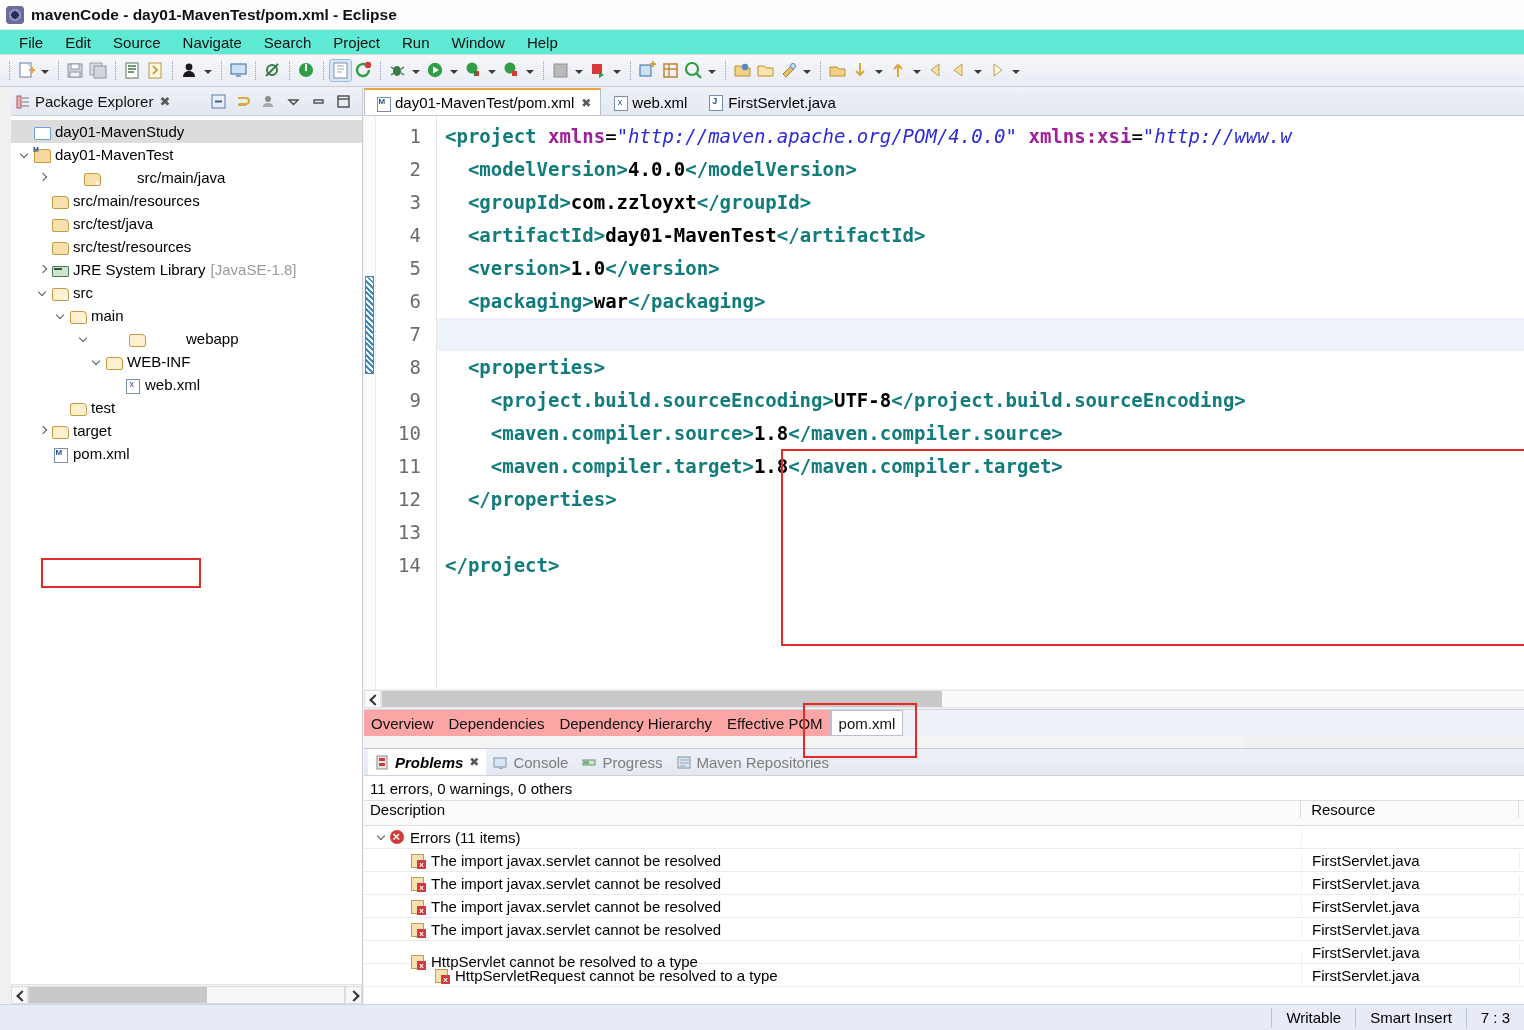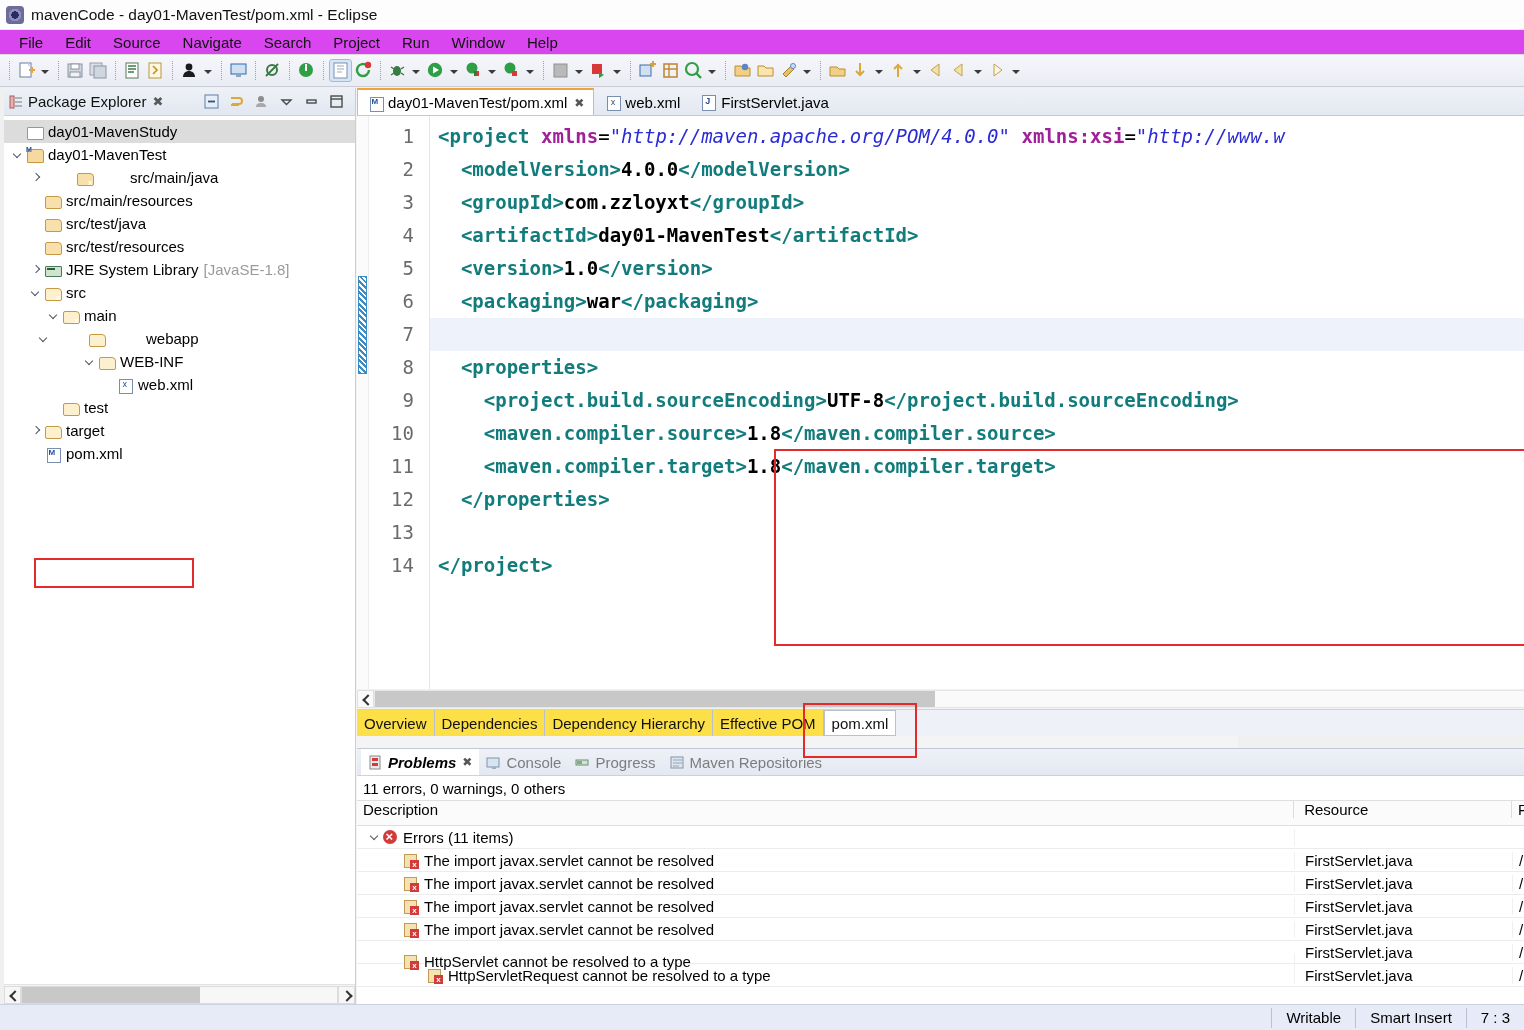--- a/index.html
+++ b/index.html
@@ -19,25 +19,25 @@
     height: 30px; background: #fdfdfd;
     display: flex; align-items: center; padding-left: 6px;
     border-bottom: 1px solid #e8e8e8;
   }
   #titlebar .app-icon {
     width: 18px; height: 18px; margin-right: 7px;
     border-radius: 3px;
     background: radial-gradient(circle at 50% 50%, #2b2b5e 0 32%, #8f8fbf 34% 55%, #6d6d9c 57% 100%);
     border: 1px solid #6b6b9a;
   }
-  #titlebar .title { font-size: 15.5px; color: #111; }
+  #titlebar .title { font-size: 15.5px; color: #111; font-weight: bold; }
 
   
   #menubar {
-    height: 25px; background: #d946ef;
+    height: 25px; background: #5eead4;
     display: flex; align-items: center; padding-left: 8px;
     border-bottom: 1px solid #dcdcdc;
   }
   #menubar .menu-item {
     padding: 2px 11px; font-size: 15px; color: #111; cursor: default;
   }
 
   
   #toolbar {
     height: 32px;
@@ -60,21 +60,21 @@
     position: relative;
   }
   .tb-arrow::after {
     content: ""; position: absolute; left: 3px; top: 9px;
     border-left: 4px solid transparent; border-right: 4px solid transparent;
     border-top: 4px solid #3a3a3a;
   }
 
   
   #main {
-    position: absolute; top: 88px; left: 4px;
+    position: absolute; top: 88px; left: 11px;
     width: 1234px; height: 916px;
     background: #f4f4f4;
   }
 
   
   #explorer {
     position: absolute; left: 0; top: 0; width: 352px; height: 916px;
     background: #fff; border-right: 1px solid #c9cdd6;
     display: flex; flex-direction: column;
   }
@@ -283,21 +283,21 @@
   #ed-hthumb { position:absolute; left:0; top:0; width:560px; height:16px; background:#c8c8c8; }
 
   #ed-bottom-tabs {
     position: absolute; top: 621px; left: 0; width: 1171px; height: 27px;
     display: flex; align-items: stretch;
     background: #eef1f8; border-top: 1px solid #cdd3de;
   }
   .bt {
     display: flex; align-items: center; padding: 0 7px;
     font-size: 15px; border-right: 1px solid #b9c1d0; color: #111;
-    background: #fde047;
+    background: #fca5a5;
   }
   .bt.active { background: #fff; border: 1px solid #b9c1d0; }
   #bottom-tab-highlight {
     position: absolute; left: 803px; top: 703px; width: 114px; height: 55px;
     border: 2.5px solid #e32b2b; pointer-events: none; z-index: 6;
   }
 
   
   #problems {
     position: absolute; left: 353px; top: 660px; width: 1171px; height: 256px;
@@ -681,21 +681,21 @@
           <div class="trow" style="padding-left: 24px;">
             <span class="twist down"></span>
             <span class="ticon ic-folder badge-err"></span>
             <span class="tlabel">src</span>
           </div>
           <div class="trow" style="padding-left: 42px;">
             <span class="twist down"></span>
             <span class="ticon ic-folder badge-err"></span>
             <span class="tlabel">main</span>
           </div>
-          <div class="trow" style="padding-left: 32px; gap: 36px;">
+          <div class="trow" style="padding-left: 65px; gap: 36px;">
             <span class="twist down"></span>
             <span class="ticon ic-folder"></span>
             <span class="tlabel">webapp</span>
           </div>
           <div class="trow" style="padding-left: 78px;">
             <span class="twist down"></span>
             <span class="ticon ic-folder"></span>
             <span class="tlabel">WEB-INF</span>
           </div>
           <div class="trow" style="padding-left: 96px;">

